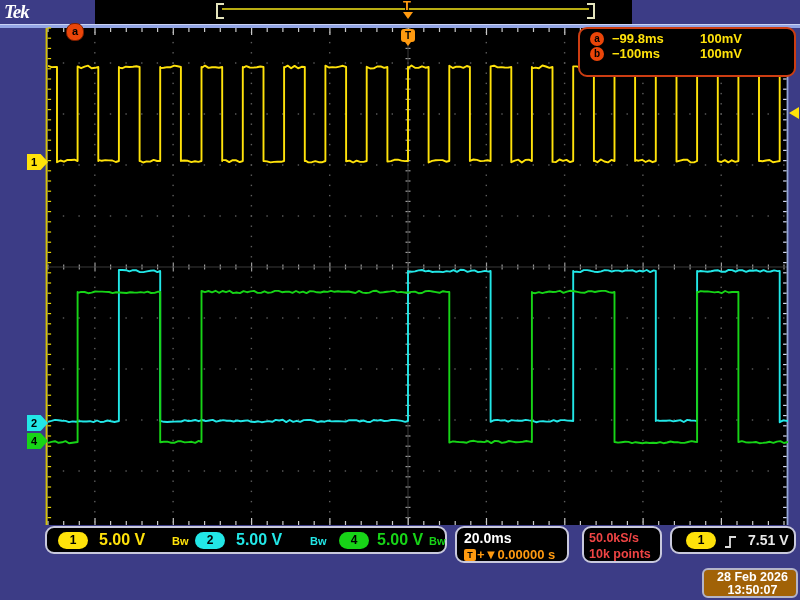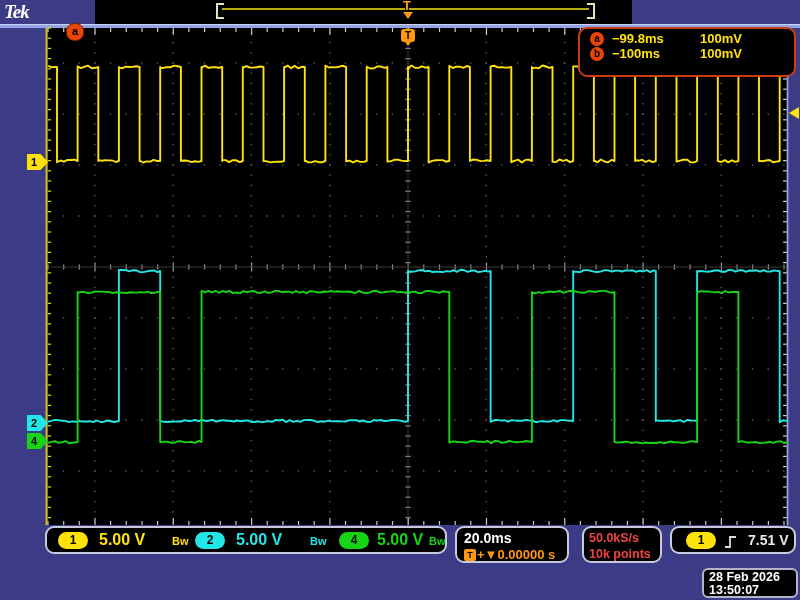--- a/index.html
+++ b/index.html
@@ -65,22 +65,22 @@
   .tb-box{left:455px;top:526px;width:114px;height:37px;padding:2px 0 18px 7px;}
   .tb-scale{color:#fff;font-weight:700;font-size:14px;}
   .tb-pos{display:flex;align-items:center;margin-top:1px;color:#ff9a10;font-weight:700;font-size:13px;}
   .tbox-icon{width:12px;height:12px;background:#ff9a10;border-radius:2px;color:#000;
     font-size:9px;font-weight:700;text-align:center;line-height:12px;margin-right:1px;flex:none;}
   .acq-box{left:582px;top:526px;width:80px;height:37px;padding:2px 0 0 5px;
     color:#ef4444;font-weight:700;font-size:12.5px;line-height:16px;}
   .trg-box{left:670px;top:526px;width:126px;height:28px;}
   .trg-level{position:absolute;left:76px;top:4px;color:#e8e8e8;font-weight:700;font-size:14px;}
   .date-box{left:702px;top:568px;width:96px;height:30px;border:2px solid #b4b4c8;
-    border-radius:6px;background:#000000;box-sizing:border-box;z-index:6;
-    color:#fff;font-weight:700;font-size:12.5px;line-height:13px;padding:1px 0 0 5px;}
+    border-radius:6px;background:#a16207;box-sizing:border-box;z-index:6;
+    color:#fff;font-weight:700;font-size:12.5px;line-height:13px;padding:1px 0 0 5px;text-align:center;}
 </style>
 </head>
 <body>
 
 <div class="screen">
 
   <div class="abs tek-logo">Tek</div>
   <div class="abs status-label">Stop</div>
   <div class="abs top-strip"></div>
   <div class="abs rec-line"></div>

